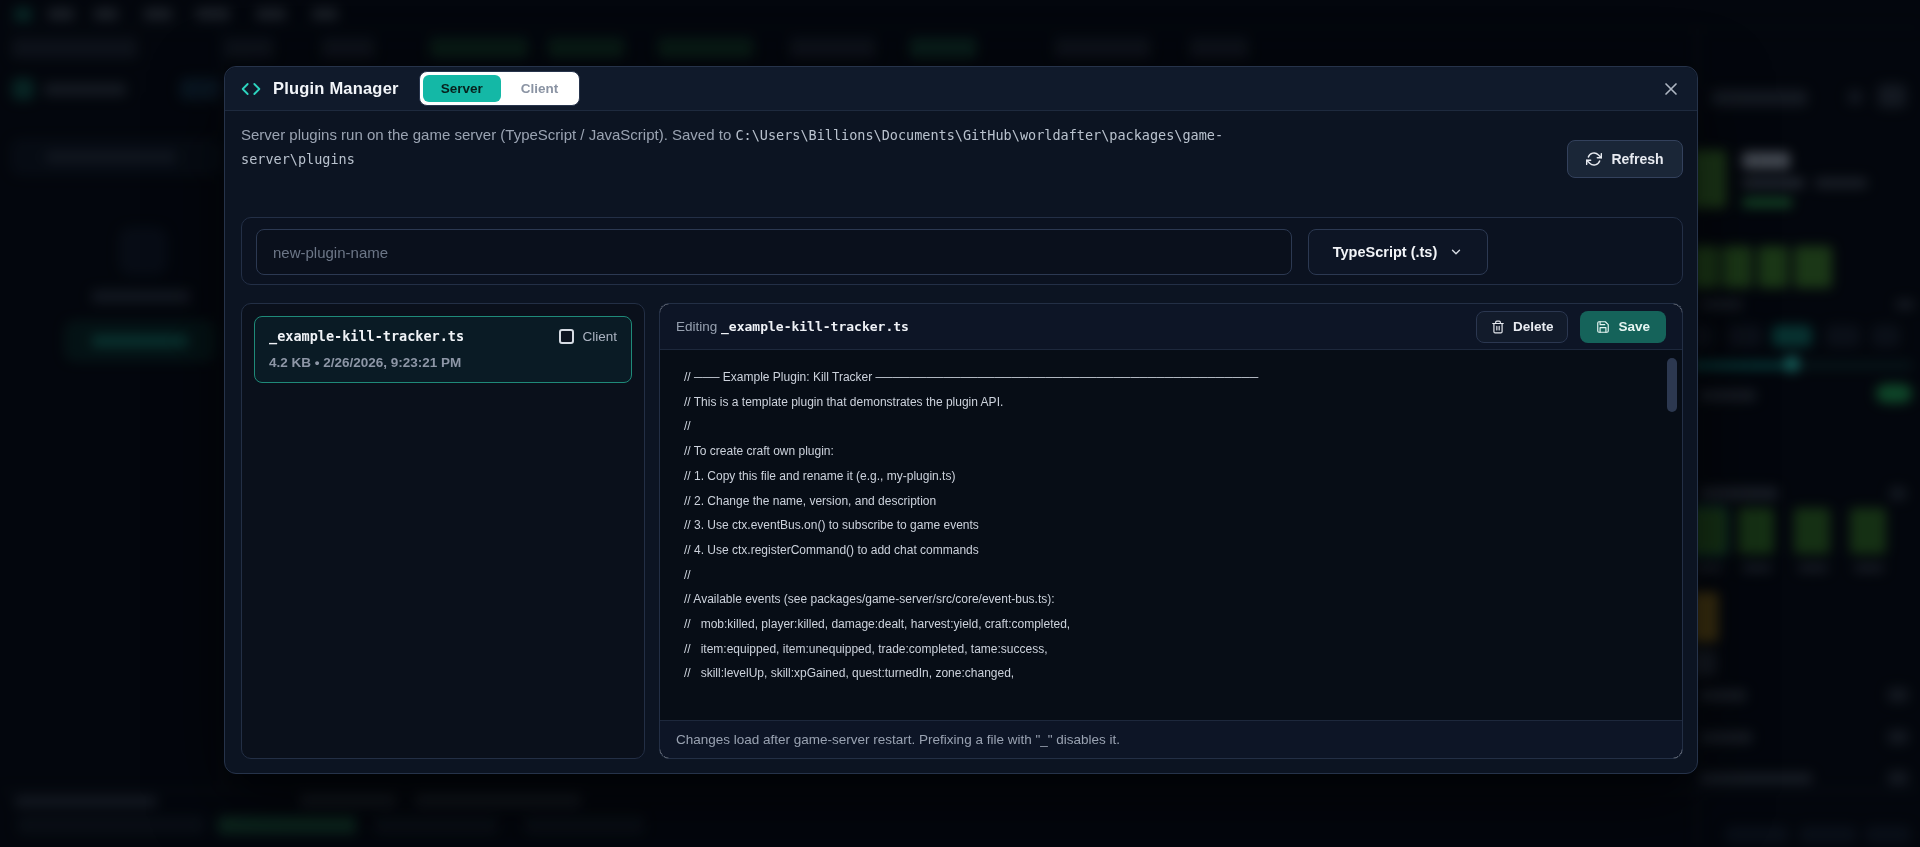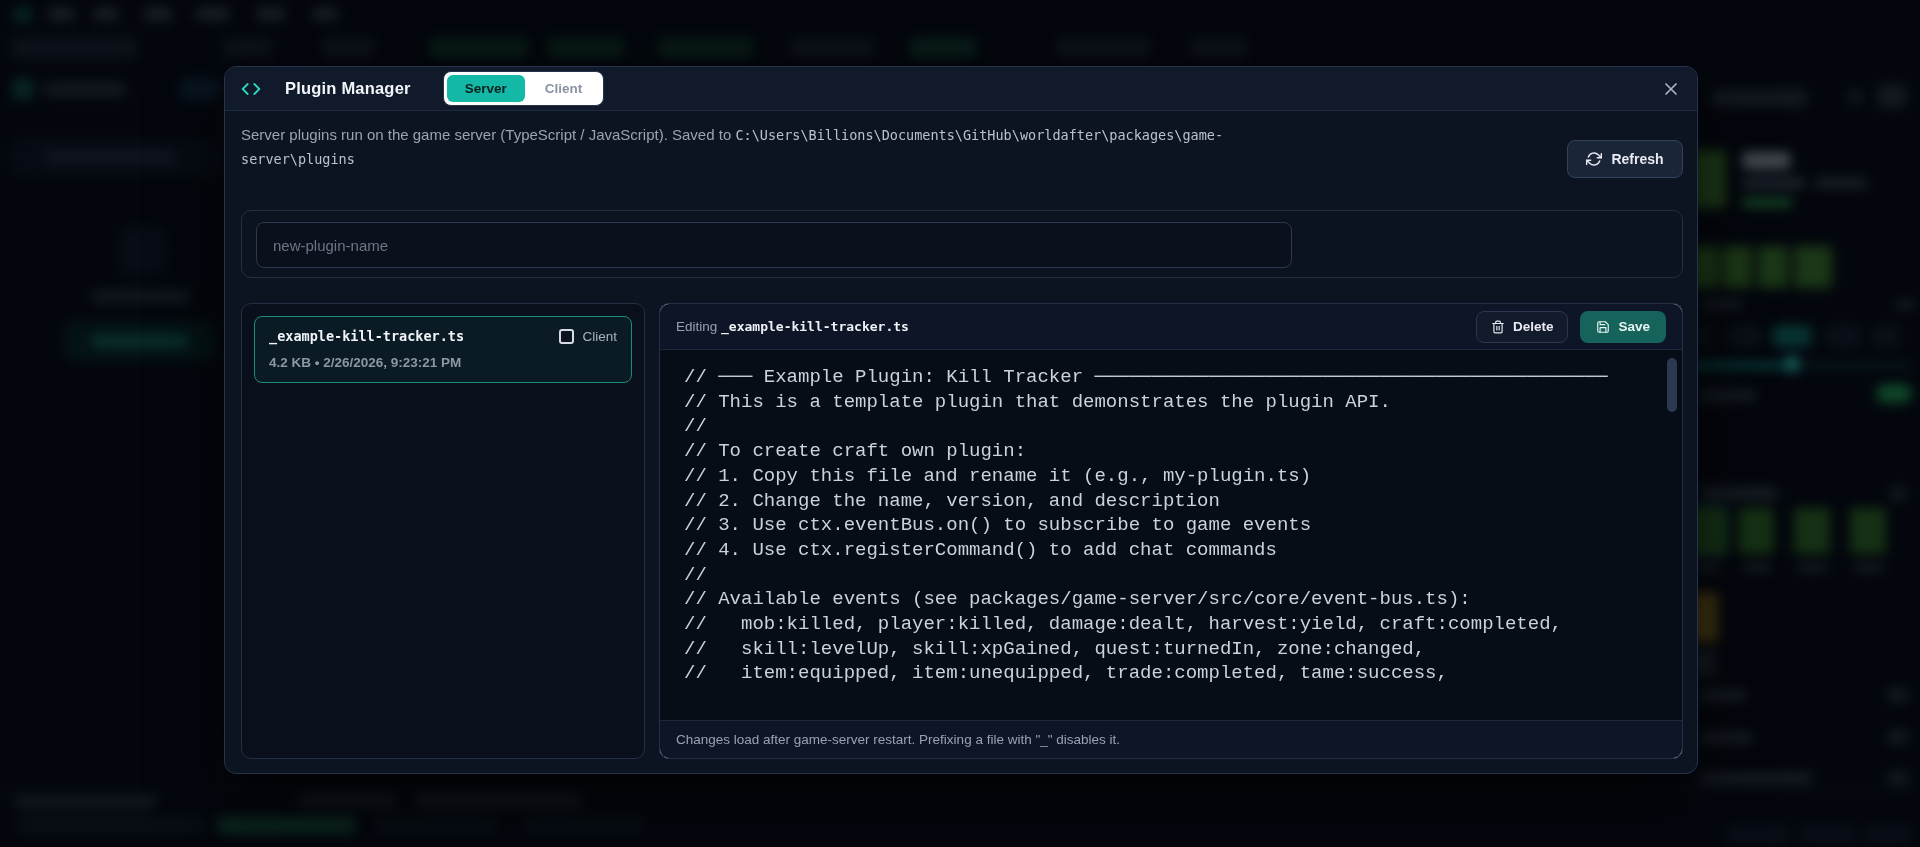--- a/index.html
+++ b/index.html
@@ -11,39 +11,39 @@
   #bg { position:absolute; inset:0; filter:blur(6px); }
   .bl { position:absolute; border-radius:4px; }
   #overlay { position:absolute; inset:0; background:rgba(3,7,13,.58); }
 
   
   #modal { position:absolute; left:224px; top:66px; width:1474px; height:708px;
            background:#0c1422; border:1px solid #26334a; border-radius:12px;
            box-shadow:0 24px 70px rgba(0,0,0,.65); }
   .m-header { position:absolute; left:0; top:0; right:0; height:44px; background:#101a2b;
               border-bottom:1px solid #1e2a3e; border-radius:12px 12px 0 0;
-              display:flex; align-items:center; padding:15px 16px; gap:24px; }
+              display:flex; align-items:center; padding:15px 16px; gap:12px; }
   .code-ic { color:#2dd4bf; display:flex; }
   .m-title { color:#f2f5f9; font-size:16.5px; font-weight:bold; letter-spacing:.2px; }
   .tabs { margin-left:8px; display:flex; background:#ffffff; border:1px solid #27344c;
           border-radius:8px; padding:3px; gap:2px; }
   .tab { border:0; background:transparent; color:#8a93a3; font-size:13.5px; font-weight:600;
          padding:6px 18px; border-radius:6px; font-family:inherit; cursor:pointer; }
   .tab.active { background:#14b8a6; color:#07211d; }
   .m-close { margin-left:auto; background:none; border:0; color:#aeb6c2; display:flex; cursor:pointer; }
 
   .desc-wrap { position:absolute; left:16px; top:56px; width:1040px; color:#9aa3b2;
                font-size:15px; line-height:23px; }
   .desc-wrap code { font-family:"DejaVu Sans Mono", monospace; font-size:13.5px; color:#b9c2ce; }
   .refresh-btn { position:absolute; left:1342px; top:73px; width:116px; height:38px;
                  background:#1a2637; border:1px solid #33415c; border-radius:8px;
                  color:#e7eaf0; font-size:14px; font-weight:600; font-family:inherit;
                  display:flex; align-items:center; justify-content:center; gap:9px; cursor:pointer; }
 
-  .create-card { position:absolute; left:16px; top:143px; width:1442px; height:68px;
+  .create-card { position:absolute; left:16px; top:150px; width:1442px; height:68px;
                  background:#0b1220; border:1px solid #232f46; border-radius:10px; }
   .name-input { position:absolute; left:14px; top:11px; width:1036px; height:46px;
                 background:#0a101c; border:1px solid #2c3952; border-radius:8px;
                 color:#e5e9f0; font-size:15px; padding:0 16px; font-family:inherit; }
   .name-input::placeholder { color:#6c7687; }
   .lang-select { position:absolute; left:1066px; top:11px; width:180px; height:46px;
                  background:#0d1525; border:1px solid #2c3952; border-radius:8px;
                  color:#f2f4f8; font-size:14.5px; font-weight:600; display:flex;
                  align-items:center; justify-content:center; gap:12px; cursor:pointer; }
   .newplugin-btn { position:absolute; left:1260px; top:11px; width:168px; height:46px;
@@ -70,21 +70,21 @@
   .ed-editing { color:#97a1b0; font-size:13.5px; }
   .ed-editing code { font-family:"DejaVu Sans Mono", monospace; color:#eef1f6; font-weight:bold; font-size:13px; }
   .ed-actions { margin-left:auto; display:flex; gap:12px; }
   .del-btn { height:32px; padding:0 14px; background:#121b2b; border:1px solid #2b3750;
              border-radius:8px; color:#e8ebf1; font-size:13.5px; font-weight:600;
              font-family:inherit; display:flex; align-items:center; gap:8px; cursor:pointer; }
   .save-btn { height:32px; padding:0 16px; background:#15635a; border:0; border-radius:8px;
               color:#e6f5f2; font-size:13.5px; font-weight:600; font-family:inherit;
               display:flex; align-items:center; gap:8px; cursor:pointer; }
   .code-area { position:relative; flex:1; background:#070d16; overflow:hidden; padding:15px 24px; }
-  .code-line { font-family:Liberation Mono, monospace; font-size:19px; color:#ccd2dc;
+  .code-line { font-family:Liberation Sans, sans-serif; font-size:12px; color:#ccd2dc;
                line-height:24.7px; white-space:pre; }
   .sb-thumb { position:absolute; right:5px; top:8px; width:10px; height:54px;
               background:#2c3850; border-radius:5px; cursor:grab; }
   .ed-footer { height:38px; background:#0d1526; border-top:1px solid #1d283c; flex:none;
                color:#99a2b1; font-size:13.5px; display:flex; align-items:center; padding:0 16px; }
 
   svg { display:block; }
 </style>
 </head>
 <body>
@@ -213,20 +213,28 @@
             <path d="M1 20v-6h6"></path>
             <path d="M3.51 9a9 9 0 0 1 14.85-3.36L23 10"></path>
             <path d="M1 14l4.64 4.36A9 9 0 0 0 20.49 15"></path>
           </svg>
       </span>
       <span>Refresh</span>
     </button>
 
     <div class="create-card">
       <input class="name-input" type="text" placeholder="new-plugin-name" style="">
+      <div class="lang-select">
+        <span>TypeScript (.ts)</span>
+        <span>
+          <svg width="14" height="14" viewBox="0 0 24 24" fill="none" stroke="#d6dbe3" stroke-width="2.4" stroke-linecap="round" stroke-linejoin="round">
+              <path d="M6 9l6 6 6-6"></path>
+            </svg>
+        </span>
+      </div>
     </div>
 
     <div class="list-panel">
       <div class="plugin-card">
         <div class="pc-row1">
           <code class="pc-name">_example-kill-tracker.ts</code>
           <span class="pc-enabled">
             <span class="checkbox"></span>
             <span class="pc-enabled-label">Client</span>
           </span>
@@ -269,20 +277,20 @@
           <div class="code-line">// This is a template plugin that demonstrates the plugin API.</div>
           <div class="code-line">//</div>
           <div class="code-line">// To create craft own plugin:</div>
           <div class="code-line">// 1. Copy this file and rename it (e.g., my-plugin.ts)</div>
           <div class="code-line">// 2. Change the name, version, and description</div>
           <div class="code-line">// 3. Use ctx.eventBus.on() to subscribe to game events</div>
           <div class="code-line">// 4. Use ctx.registerCommand() to add chat commands</div>
           <div class="code-line">//</div>
           <div class="code-line">// Available events (see packages/game-server/src/core/event-bus.ts):</div>
           <div class="code-line">//   mob:killed, player:killed, damage:dealt, harvest:yield, craft:completed,</div>
+          <div class="code-line">//   item:equipped, item:unequipped, trade:completed, tame:success,</div>
           <div class="code-line">//   skill:levelUp, skill:xpGained, quest:turnedIn, zone:changed,</div>
-          <div class="code-line">//   item:equipped, item:unequipped, trade:completed, tame:success,</div>
         </div>
       <div class="ed-footer">Changes load after game-server restart. Prefixing a file with "_" disables it.</div>
     </div>
 
   </div>
 </div>
 
 </body></html>

